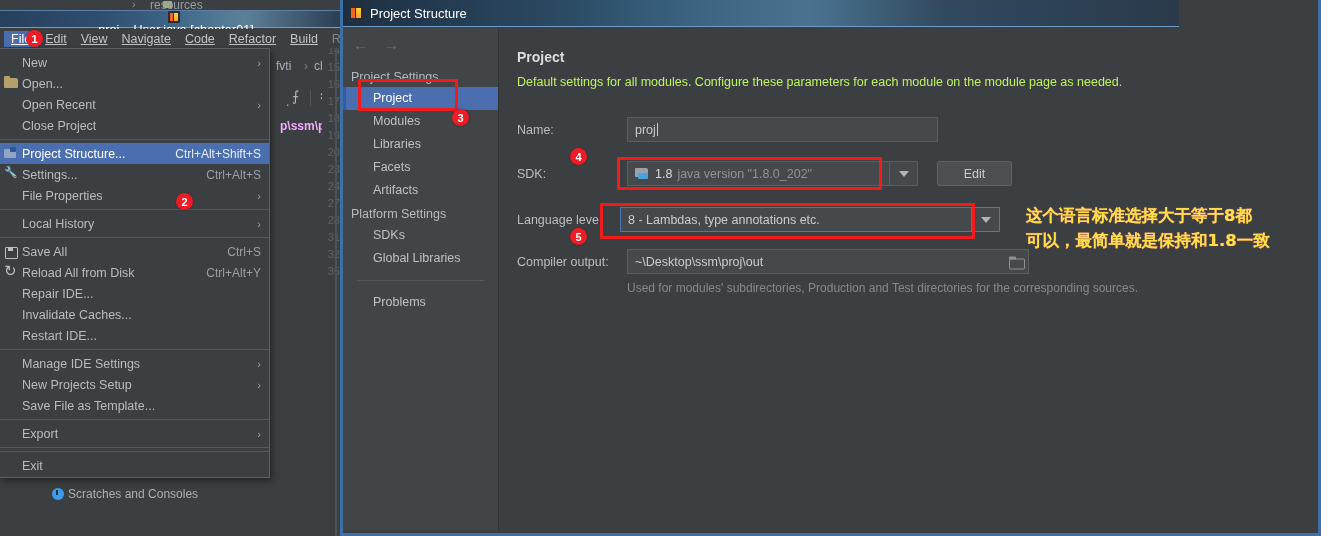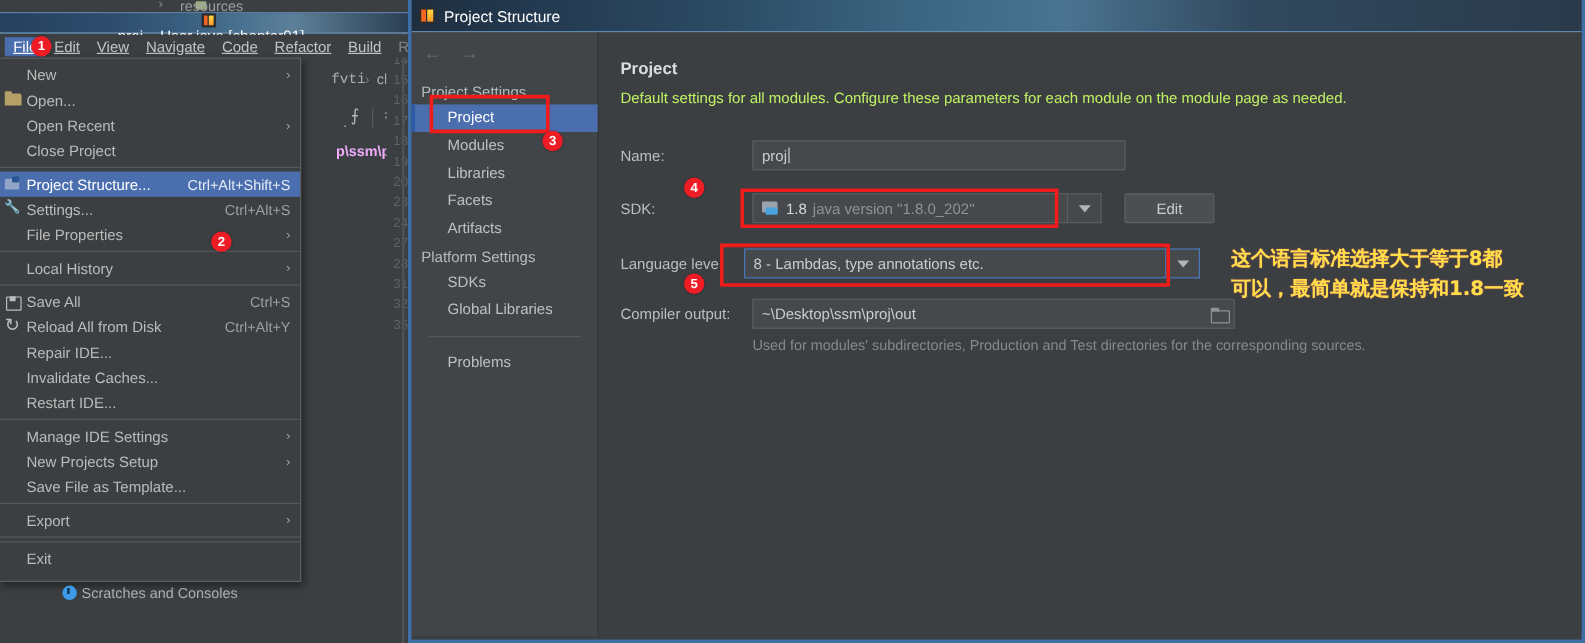--- a/index.html
+++ b/index.html
@@ -76,25 +76,25 @@
   }
   .menubar-item {
     font-size:12.5px; color:#bfc4c9; padding:1px 7px; white-space:nowrap;
   }
   .menubar-item u { text-decoration:underline; }
   .menubar-item.active { background:#4b6eaf; color:#ffffff; }
   .menubar-item.dim { color:#7e848a; }
 
   
   .file-menu {
-    position:absolute; left:0; top:48px; width:251px;
+    position:absolute; left:0; top:48px; width:270px;
     background:#3c3f41;
     border:1px solid #5c5f61;
     border-left:none;
-    padding:3px 0 8px 0;
+    padding:3px 0 1px 0;
     box-shadow:2px 3px 7px rgba(0,0,0,.45);
   }
   .mi {
     position:relative; height:21px; display:flex; align-items:center;
     font-size:12.5px; color:#bbbbbb; padding-left:22px; padding-right:8px;
   }
   .mi.sel { background:#4b6eaf; color:#ffffff; }
   .mi .label { flex:1; white-space:nowrap; }
   .mi .short { color:#9a9fa5; font-size:12px; white-space:nowrap; margin-left:10px; }
   .mi.sel .short { color:#e6ecf5; }
@@ -152,21 +152,21 @@
 
   
   .ps-dialog {
     position:absolute; left:340px; top:0px; width:981px; height:536px;
     background:#3c3f41;
     border:3px solid #3f6fa8;
     border-top:none;
     overflow:hidden;
   }
   .ps-titlebar {
-    position:absolute; left:0; top:0; width:975px; height:27px;
+    position:absolute; left:0; top:0; width:836px; height:27px;
     background:linear-gradient(90deg,#1f2e3f 0%,#23394f 10%,#2b4a63 26%,#3b6480 42%,#4a7390 56%,#31495e 72%,#2a3a4b 100%);
     display:flex; align-items:center; padding-left:6px;
     border-bottom:1px solid #6d9cc6;
   }
   .ps-title-icon {
     width:14px; height:14px; flex:0 0 14px; margin-right:7px; position:relative;
     background:#2a2d30; border-radius:2px;
   }
   .ps-title-icon::before {
     content:''; position:absolute; left:2px; top:2px; width:4px; height:10px; background:#f26522;
@@ -279,21 +279,21 @@
 
   <div class="ide-bg"></div>
 
   <div class="ide-top-strip">
     <span class="ide-chev">›</span>
     <span class="ide-folder-ic"></span>
     <span class="ide-res-text">resources</span>
   </div>
 
   <div class="editor-area">
-    <div class="bc-text" style="left:6px; top:47px;font-family:Liberation Mono, monospace;">fvti</div>
+    <div class="bc-text" style="left:6px; top:47px;">fvti</div>
     <div class="bc-text" style="left:34px; top:47px; color:#777c82;">›</div>
     <div class="bc-text" style="left:44px; top:47px;">cha</div>
     <div class="tb-divider" style="left:40px; top:78px; height:16px;"></div>
     <div style="position:absolute; left:16px; top:83px; color:#b0b5ba; font-size:12px;">.</div>
     <div style="position:absolute; left:22px; top:76px; color:#b0b5ba; font-size:14px;">⨍</div>
     <div style="position:absolute; left:50px; top:77px; color:#b0b5ba; font-size:13px;">✱</div>
     <div class="bc-text" style="left:10px; top:107px; color:#f0abfc;font-weight:bold;">p\ssm\p</div>
     <div class="code-hl1"></div>
     <div class="code-hl2"></div>
   </div>

